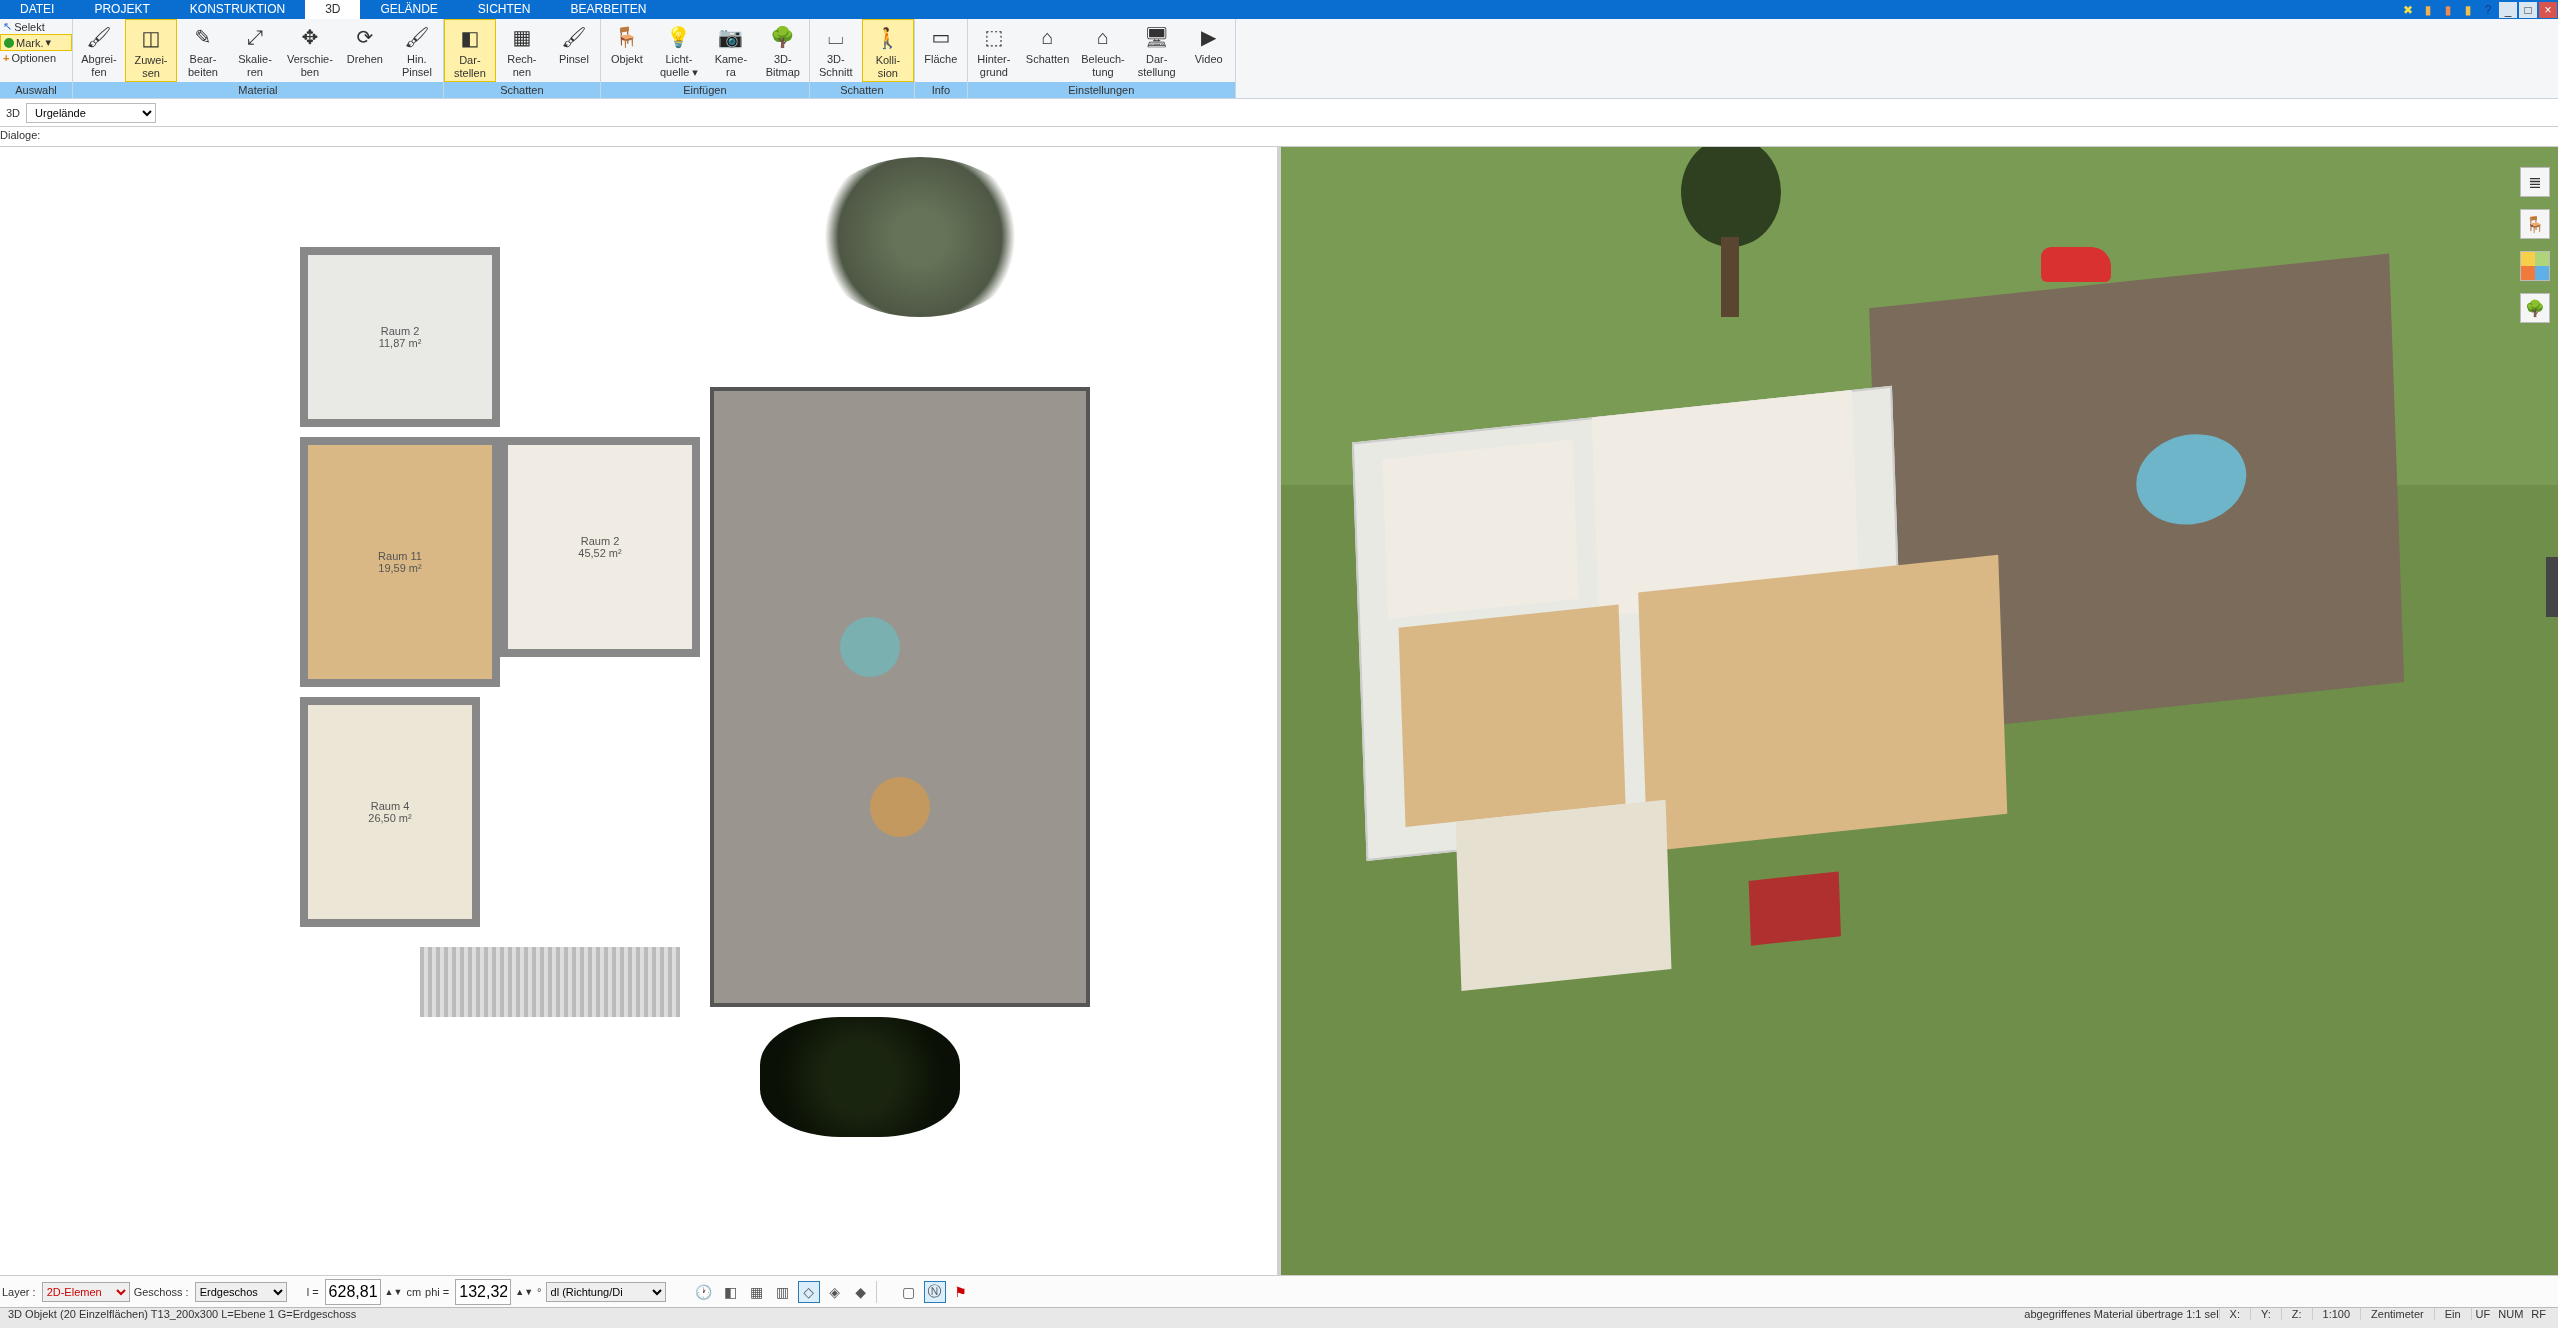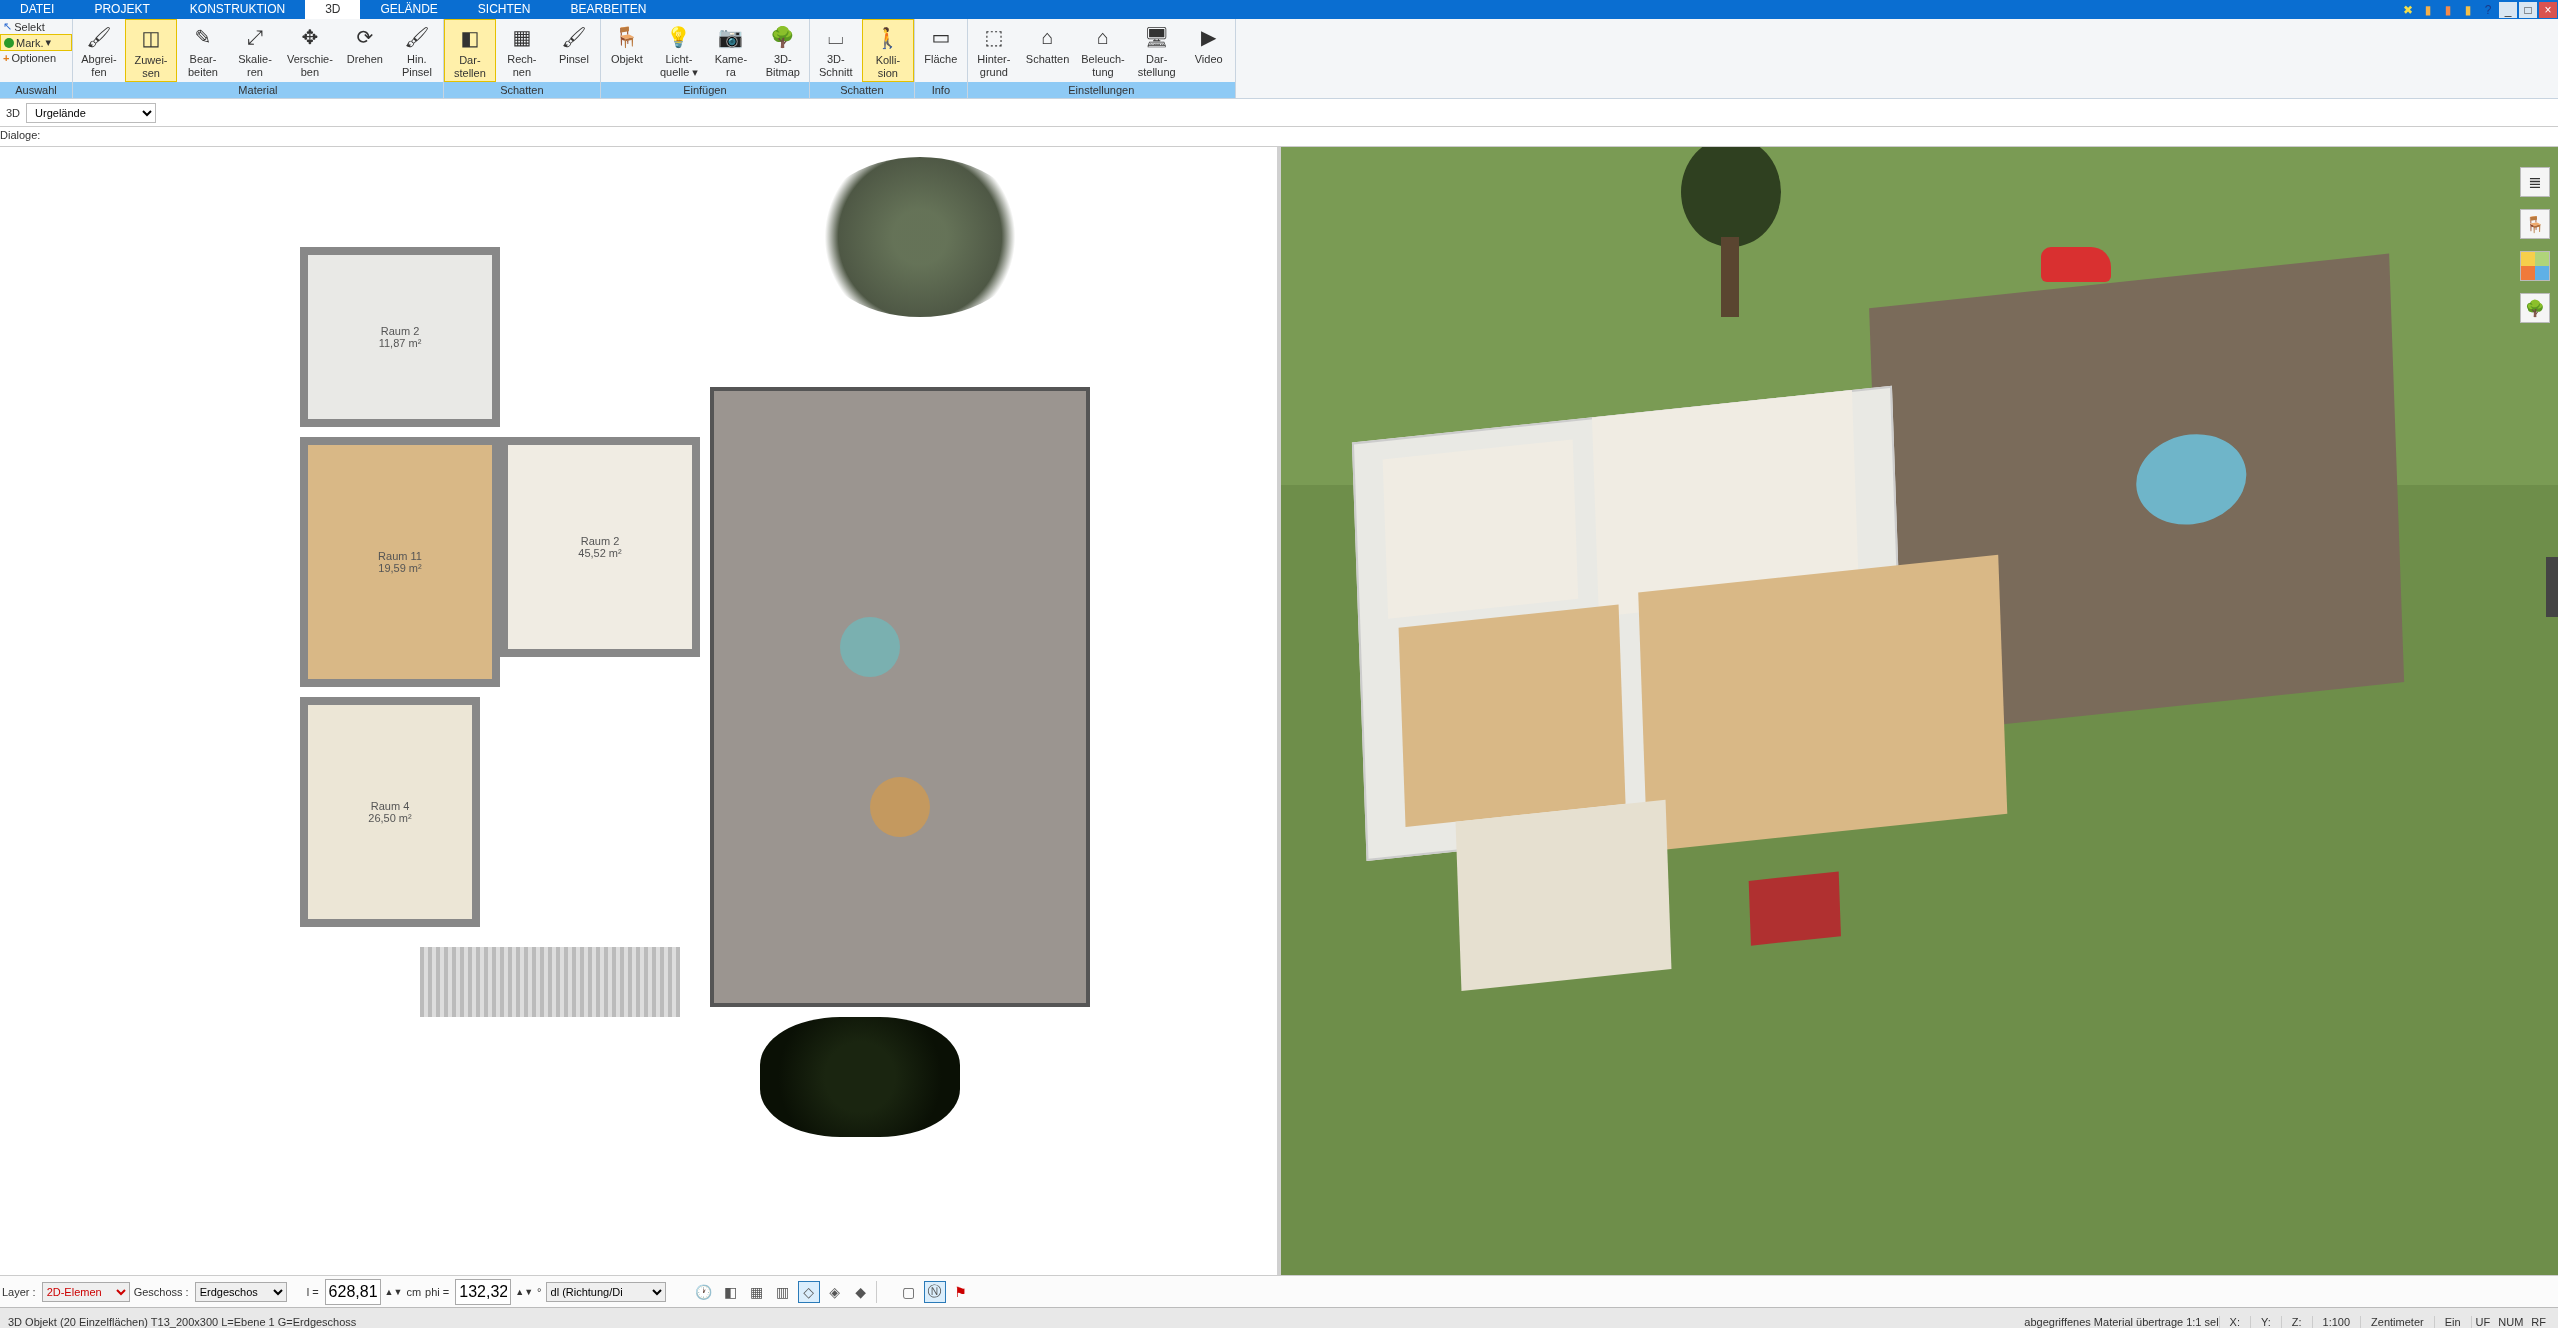--- a/index.html
+++ b/index.html
@@ -65,21 +65,21 @@
   .side-tab { position: absolute; right: 0; top: 410px; width: 12px; height: 60px; background: #444; cursor: pointer; }
 
   
   .bottom-toolbar { display: flex; align-items: center; height: 32px; border-top: 1px solid #ccc; background: #fbfbfb; padding: 0 2px; gap: 4px; font-size: 11px; }
   .bottom-toolbar label { margin-right: 2px; }
   .bottom-toolbar input[type=text] { height: 26px; font-size: 16px; border: 1px solid #aaa; padding: 0 3px; }
   .bottom-toolbar select { height: 20px; font-size: 11px; border: 1px solid #aaa; }
   .bt-icon { width: 22px; height: 22px; display: flex; align-items: center; justify-content: center; border: 1px solid transparent; cursor: pointer; font-size: 14px; color: #555; }
   .bt-icon.active { border: 1px solid #2a7ab8; background: #dbeefc; }
 
-  .status-bar { display: flex; align-items: flex-end; height: 21px; background: #e8e8e8; border-top: 1px solid #bbb; padding: 0 8px; font-size: 11px; color: #333; }
+  .status-bar { display: flex; align-items: flex-start; height: 21px; background: #e8e8e8; border-top: 1px solid #bbb; padding: 0 8px; font-size: 11px; color: #333; }
   .status-cell { padding: 0 10px; border-left: 1px solid #ccc; }
   .status-bar .flex { flex: 1; }
 
   .red-text { color: #c00; }
   .green-dot { width: 10px; height: 10px; border-radius: 50%; background: #2a9a2a; display: inline-block; }
   .orange-plus { color: #e07a1b; font-weight: bold; }
 </style>
 </head>
 <body>
 

